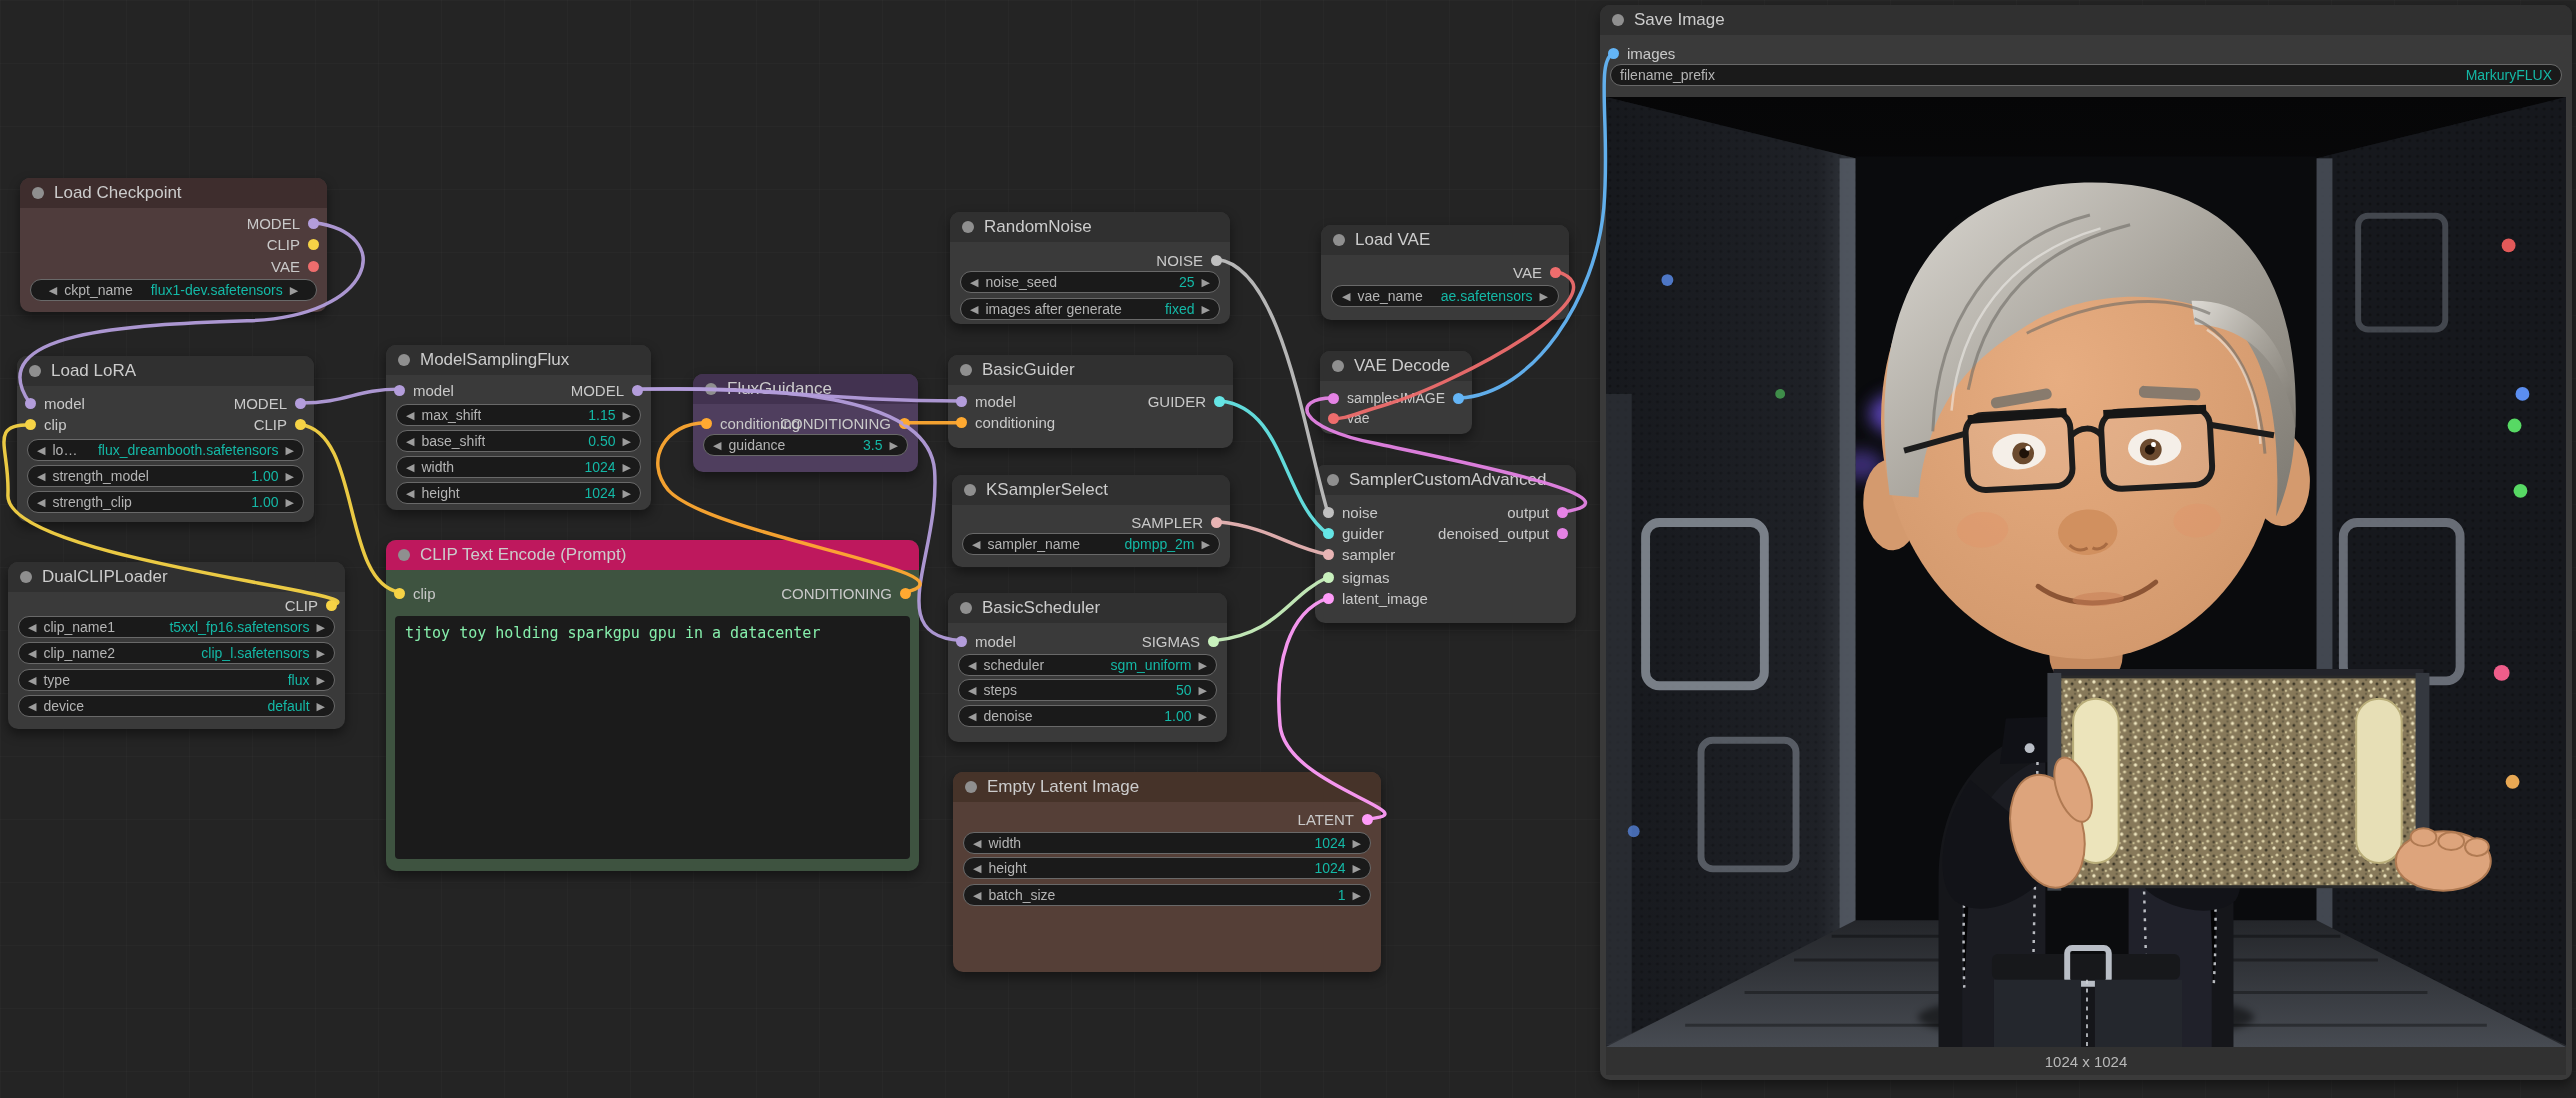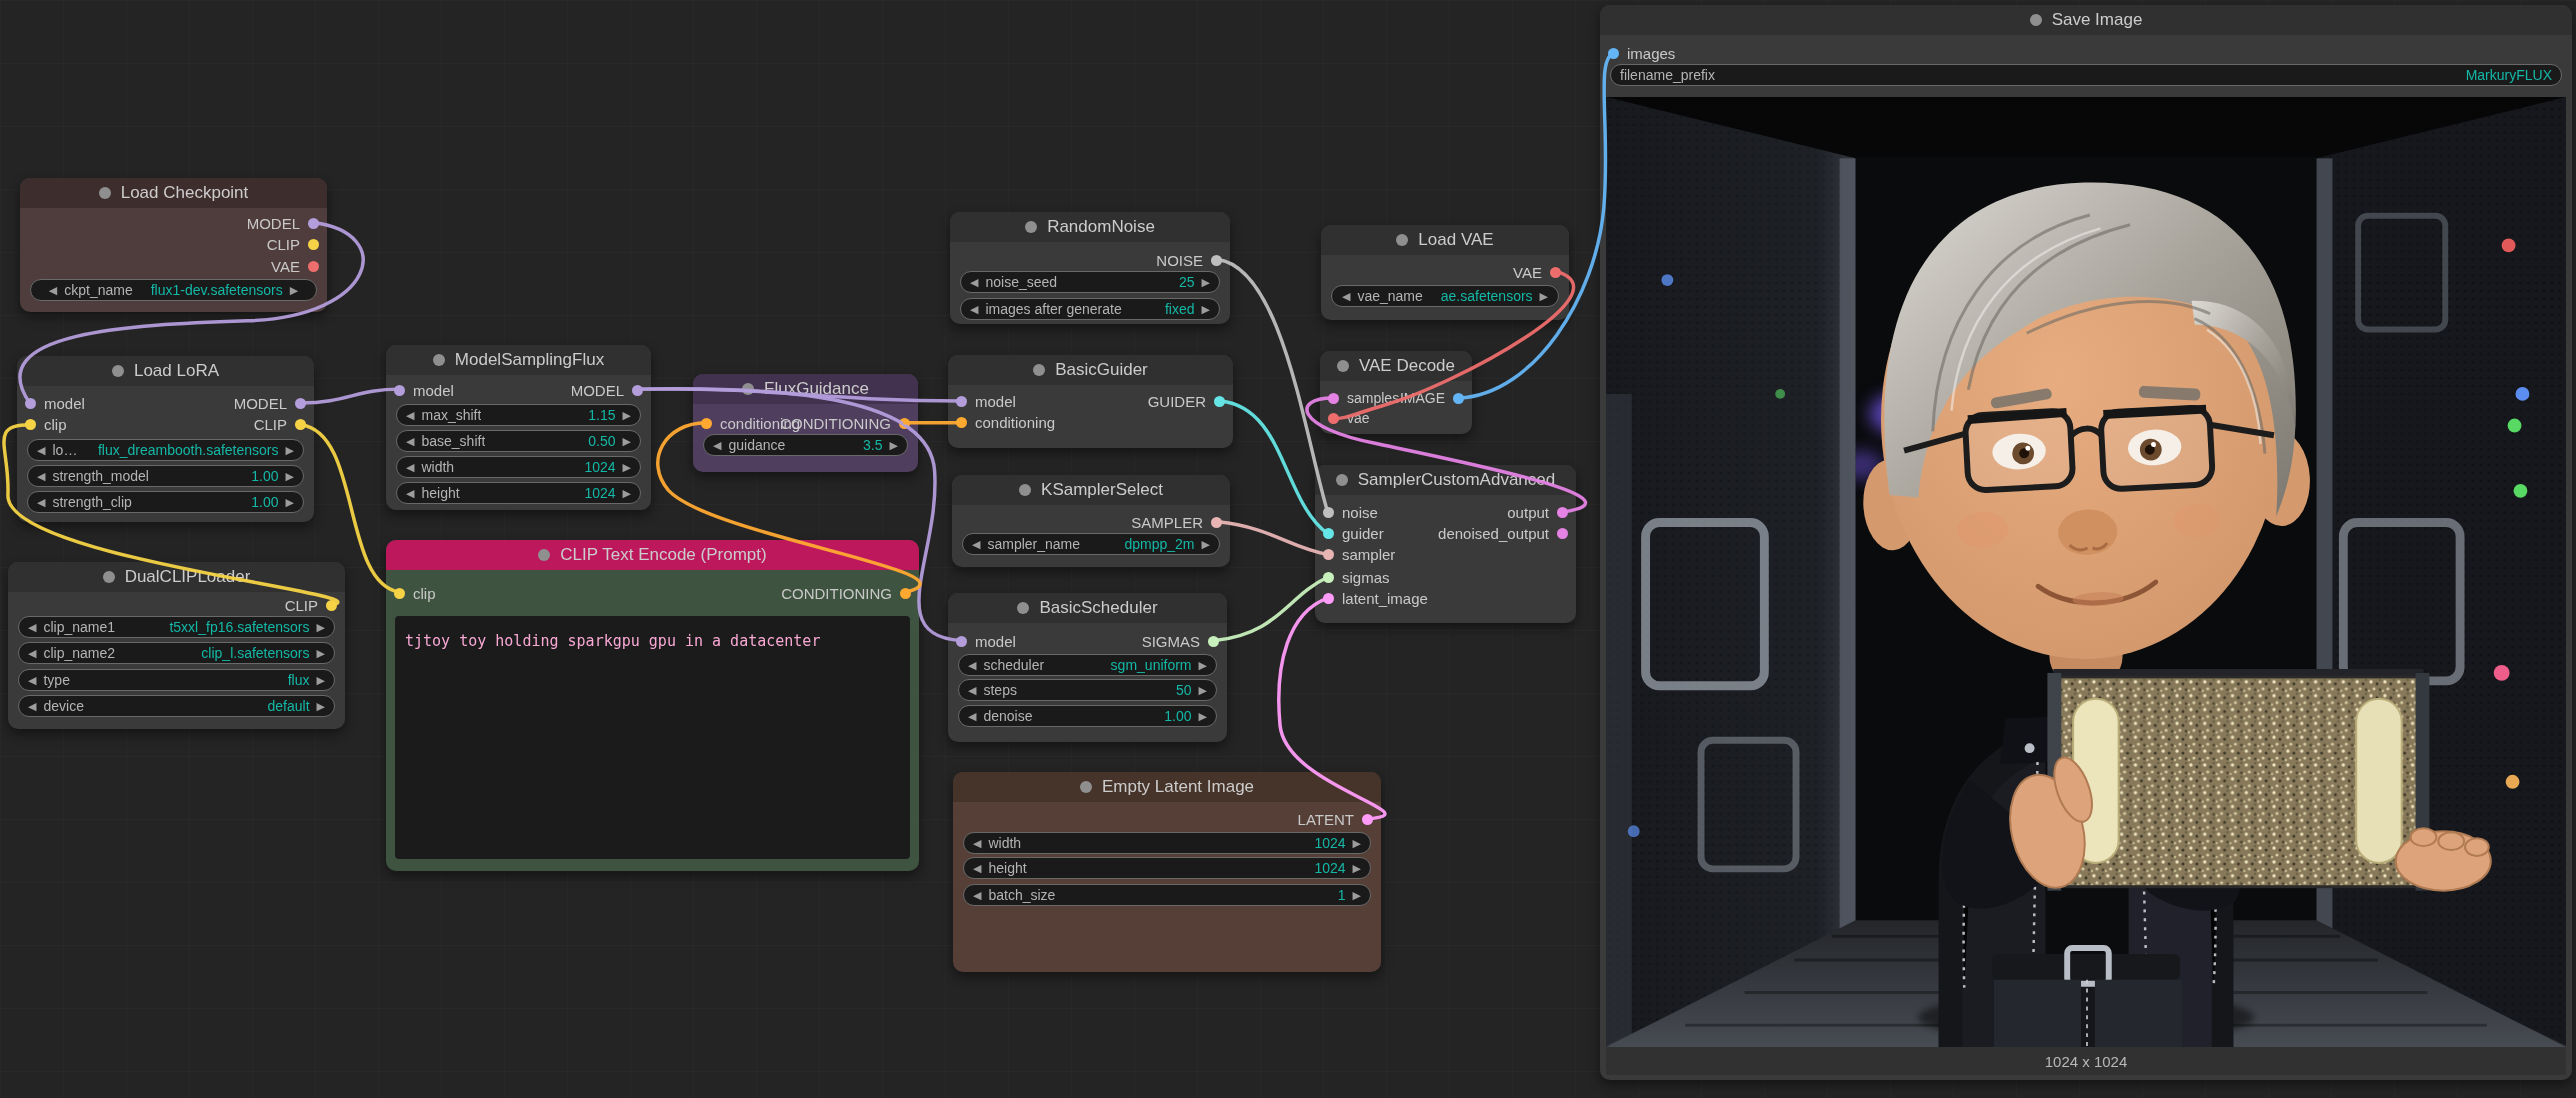--- a/index.html
+++ b/index.html
@@ -4,39 +4,39 @@
 <style>
   html,body{margin:0;padding:0;background:#1e1e1e;}
   #canvas{position:relative;width:2576px;height:1099px;overflow:hidden;
     background-color:#242424;
     background-image:linear-gradient(#ffffff05 1px,transparent 1px),linear-gradient(90deg,#ffffff05 1px,transparent 1px);
     background-size:63px 63px;
     font-family:"Liberation Sans",sans-serif;}
   .node{position:absolute;background:var(--body,#3a3a3a);border-radius:10px;
     box-shadow:0 5px 12px rgba(0,0,0,.45);z-index:10;}
   .nhdr{position:absolute;left:0;right:0;top:0;height:30px;background:var(--hdr,#303030);
-    border-radius:10px 10px 0 0;display:flex;align-items:center;gap:10px;padding:0 12px;box-sizing:border-box;justify-content:center;}
+    border-radius:10px 10px 0 0;display:flex;align-items:center;gap:10px;padding:0 12px;box-sizing:border-box;}
   .ndot{width:12px;height:12px;border-radius:50%;flex:0 0 auto;}
   .ntitle{color:#cccccc;font-size:17px;white-space:nowrap;overflow:hidden;}
   .srow{position:absolute;height:20px;display:flex;align-items:center;gap:8px;
     font-size:15px;color:#c9c9c9;white-space:nowrap;z-index:3;}
   .srow.in{left:8px;}
   .srow.out{right:8px;}
   .dot{width:11px;height:11px;border-radius:50%;flex:0 0 auto;}
   .widget{position:absolute;left:10px;right:10px;height:22px;display:flex;align-items:center;
     gap:7px;background:#1a1a1a;border:1px solid #696969;border-radius:12px;
     padding:0 9px;font-size:14px;box-sizing:border-box;z-index:3;}
   .warr{color:#9d9d9d;font-size:11px;line-height:1;}
   .wlabel{color:#b4b4b4;overflow:hidden;text-overflow:ellipsis;white-space:nowrap;}
   .wspace{flex:1;}
   .wval{color:#14b8a6;white-space:nowrap;}
   .widget.center{justify-content:center;}
   .widget.center .wspace{flex:0 0 4px;}
-  .prompt{position:absolute;background:#1b1b1b;border-radius:4px;color:#f9a8d4;
-    font-family:"DejaVu Sans Mono",monospace;font-size:15px;padding:16px 10px;
+  .prompt{position:absolute;background:#1b1b1b;border-radius:4px;color:#86efac;
+    font-family:"DejaVu Sans Mono",monospace;font-size:15px;padding:8px 10px;
     box-sizing:border-box;white-space:pre-wrap;z-index:3;}
   .imgwrap{position:absolute;left:6px;right:6px;top:92px;height:950px;background:#000;overflow:hidden;}
   .caption{position:absolute;left:6px;right:6px;top:1042px;height:28px;background:#313131;
     color:#b8b8b8;font-size:15px;display:flex;align-items:center;justify-content:center;}
   #wires{position:absolute;left:0;top:0;z-index:40;pointer-events:none;}
   #wires path{fill:none;stroke-width:3.5px;stroke-linecap:round;opacity:.95;}
 </style>
 </head>
 <body>
 

